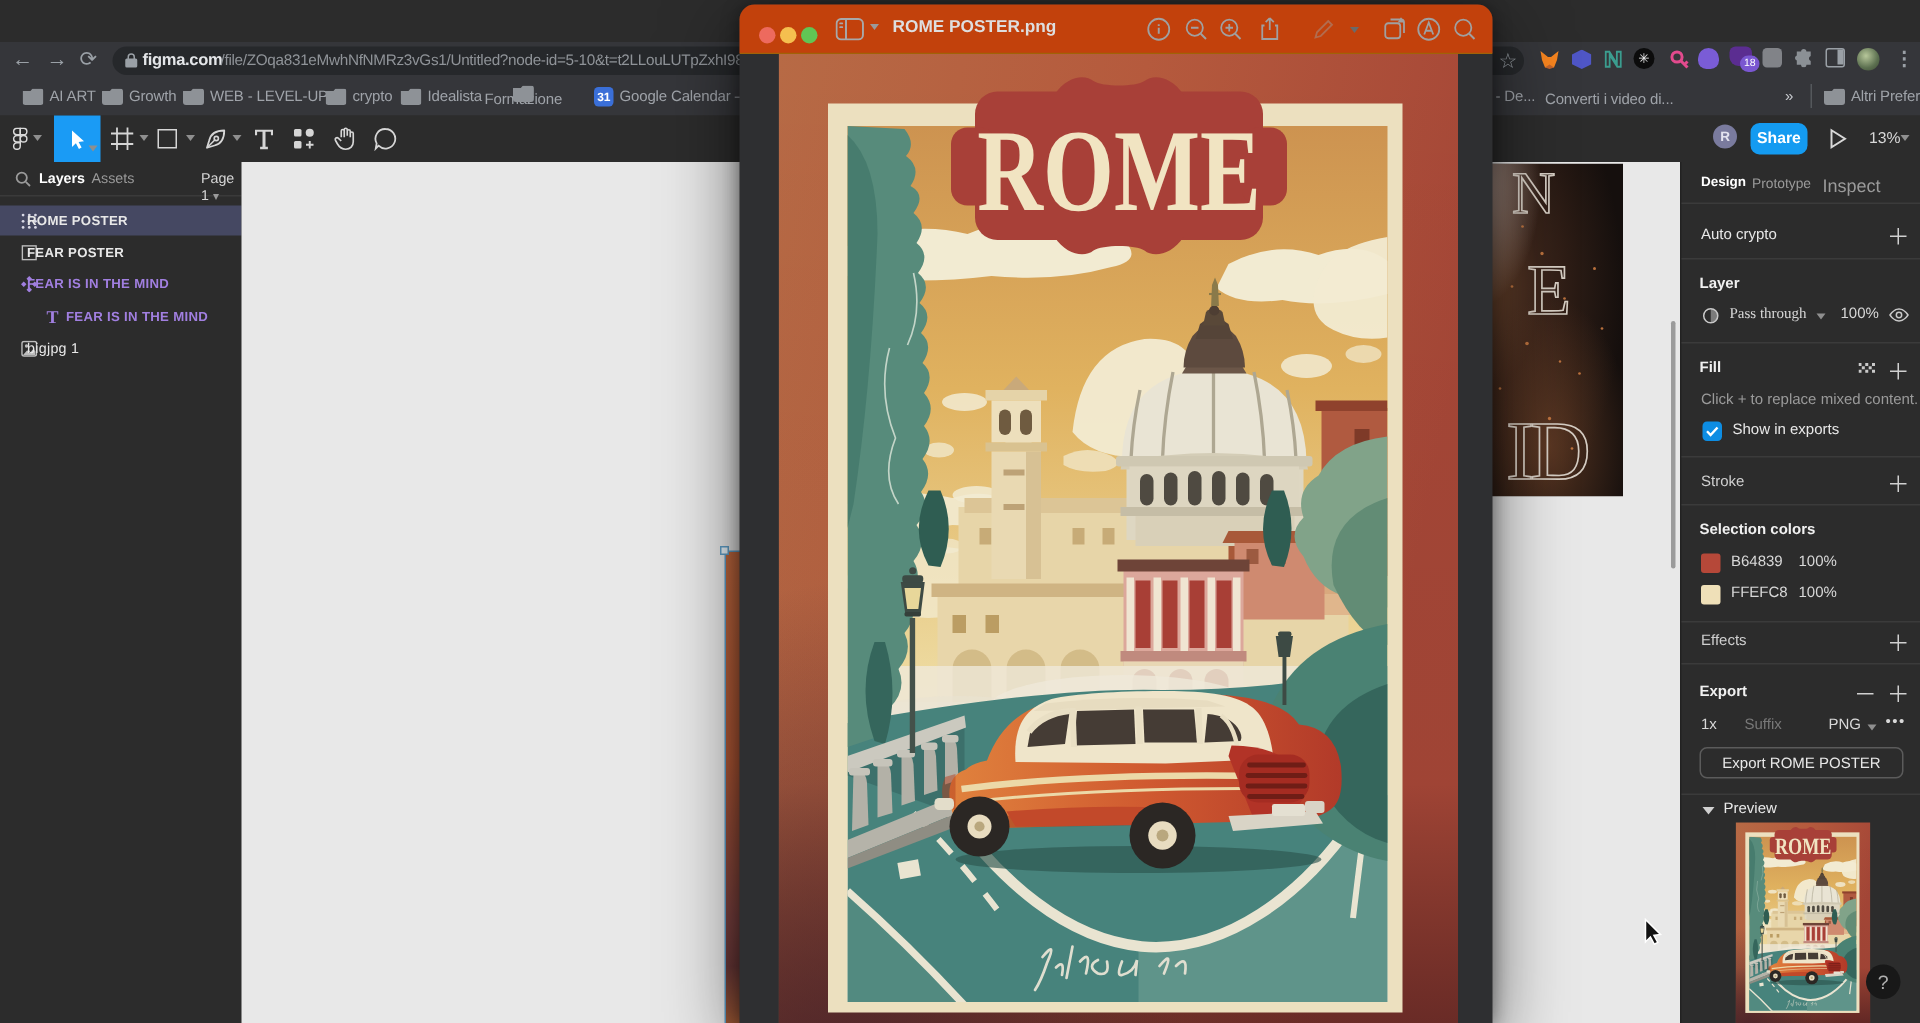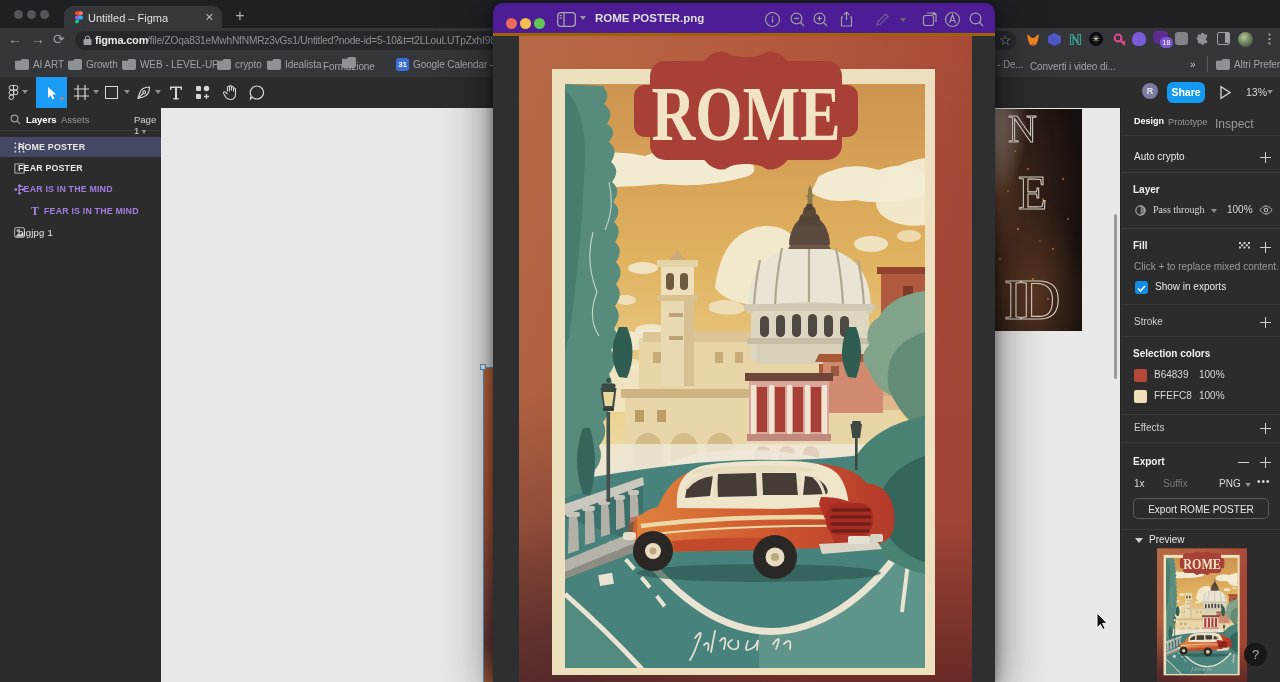--- a/index.html
+++ b/index.html
@@ -71,50 +71,33 @@
   .plus:before { content:""; position:absolute; left:5px; top:0; width:1.4px; height:11px; background:#d0d0d0; }
   .plus:after { content:""; position:absolute; left:0; top:5px; width:11px; height:1.4px; background:#d0d0d0; }
   .minus { position:absolute; width:11px; height:1.4px; background:#d0d0d0; }
   .swatch { position:absolute; left:13px; width:13px; height:13px; border-radius:2px; }
   #exportbtn { position:absolute; left:12px; top:390px; width:136px; height:21px; border:1px solid #5b5b5b; border-radius:5px; color:#e8e8e8; font-size:10px; text-align:center; line-height:21px; }
   #thumb { position:absolute; left:36px; top:440px; width:90px; height:134px; overflow:hidden; }
   #helpbtn { position:absolute; left:123px; top:535px; width:23px; height:23px; border-radius:50%; background:#181818; color:#b0b0b0; font-size:13px; text-align:center; line-height:23px; }
 
   
   #pwin { left:493px; top:3px; width:502px; height:679px; border-radius:10px 10px 0 0; background:#2e2f31; box-shadow:0 16px 50px rgba(0,0,0,.55), 0 2px 12px rgba(0,0,0,.4); }
-  #ptitle { position:absolute; left:0; top:0; width:502px; height:33px; background:#4c1d95; border-radius:10px 10px 0 0; border-bottom:3px solid #a16207; }
+  #ptitle { position:absolute; left:0; top:0; width:502px; height:33px; background:#c2410c; border-radius:10px 10px 0 0; border-bottom:1px solid #a16207; }
   #ptitle .t { position:absolute; left:102px; top:9px; font-size:11.5px; font-weight:700; color:#dededf; }
   .plight { position:absolute; top:14.5px; width:11px; height:11px; border-radius:50%; }
   .pic { position:absolute; top:8px; width:17px; height:17px; color:#a0a0a1; }
   #pposter { position:absolute; left:26px; top:33px; width:453px; height:646px; overflow:hidden; }
 
   
   #cursor { left:1096px; top:612px; }
 </style>
 </head>
 <body>
 <div id="stage">
 
-  <div class="abs" id="tabstrip">
-    <div class="tl" style="left:14px;"></div>
-    <div class="tl" style="left:27px;"></div>
-    <div class="tl" style="left:40px;"></div>
-    <div id="tab">
-      <svg style="position:absolute;left:9px;top:5px" width="12" height="13" viewBox="0 0 12 13">
-        <path d="M2 2.2c0-1.1.9-2 2-2h2v4H4c-1.1 0-2-.9-2-2z" fill="#f24e1e"></path>
-        <path d="M6 .2h2c1.1 0 2 .9 2 2s-.9 2-2 2H6v-4z" fill="#ff7262"></path>
-        <path d="M6 4.4h2c1.1 0 2 .9 2 2s-.9 2-2 2H6v-4z" fill="#1abcfe"></path>
-        <path d="M2 6.4c0-1.1.9-2 2-2h2v4H4c-1.1 0-2-.9-2-2z" fill="#a259ff"></path>
-        <path d="M2 10.6c0-1.1.9-2 2-2h2v2c0 1.1-.9 2-2 2s-2-.9-2-2z" fill="#0acf83"></path>
-      </svg>
-      <div class="title">Untitled – Figma</div>
-      <div class="close">✕</div>
-    </div>
-    <div id="newtab">+</div>
-  </div>
 
   <div class="abs" id="urlrow">
     <div class="navic" style="left:8px;">←</div>
     <div class="navic" style="left:31px;">→</div>
     <div class="navic" style="left:53px;">⟳</div>
     <div id="urlpill">
       <svg class="lock" width="9" height="11" viewBox="0 0 9 11">
           <path d="M2 4V3a2.5 2.5 0 015 0v1h.5a1 1 0 011 1v4a1 1 0 01-1 1h-6a1 1 0 01-1-1V5a1 1 0 011-1H2zm1 0h3V3a1.5 1.5 0 00-3 0v1z" fill="#9aa0a6"></path>
         </svg>
       <div class="u1">figma.com</div>

